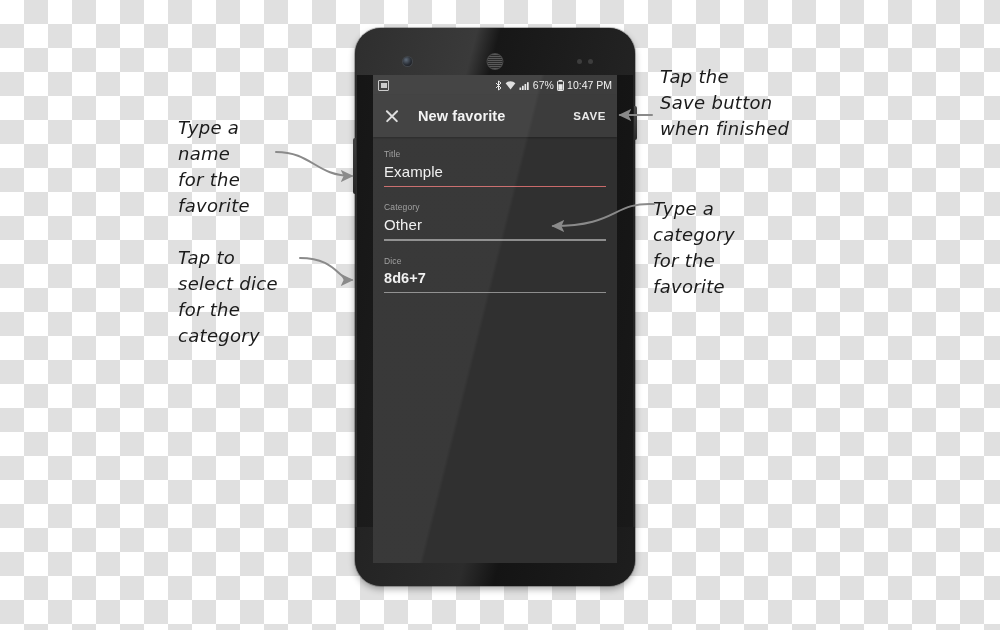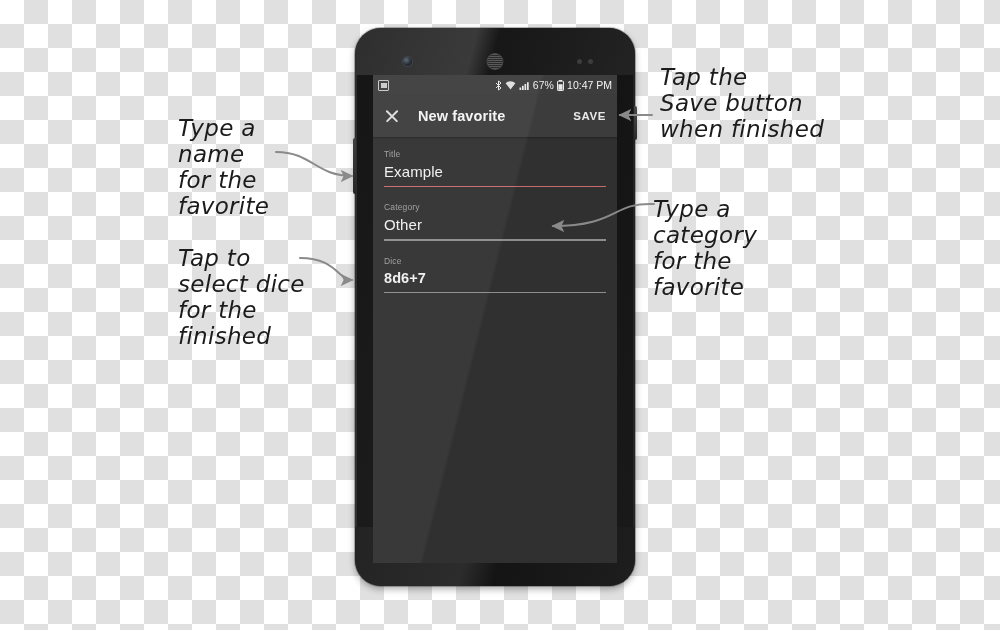--- a/index.html
+++ b/index.html
@@ -221,21 +221,21 @@
     letter-spacing: 0.1px;
   }
   .field-value.bold { font-weight: bold; font-size: 14.5px; }
   .field-underline { height: 1.4px; background: #8d8d8d; }
   .field-underline.accent { background: #c96a6a; }
 
   
   .note {
     position: absolute;
     font-family: "DejaVu Sans", sans-serif;
-    font-size: 23px;
+    font-size: 18px;
     line-height: 26px;
     color: #1b1b1b;
     font-style: italic;
     white-space: pre;
     letter-spacing: 0.3px;
   }
   #note-title    { left: 178px; top: 115px; }
   #note-dice     { left: 178px; top: 245px; }
   #note-save     { left: 660px; top: 64px;  }
   #note-category { left: 653px; top: 196px; }
@@ -328,21 +328,21 @@
   </div>
 </div>
 
 <div class="note" id="note-title">Type a
 name
 for the
 favorite</div>
 <div class="note" id="note-dice">Tap to
 select dice
 for the
-finished</div>
+category</div>
 <div class="note" id="note-save">Tap the
 Save button
 when finished</div>
 <div class="note" id="note-category">Type a
 category
 for the
 favorite</div>
 
 <svg id="arrows">
   <defs>

